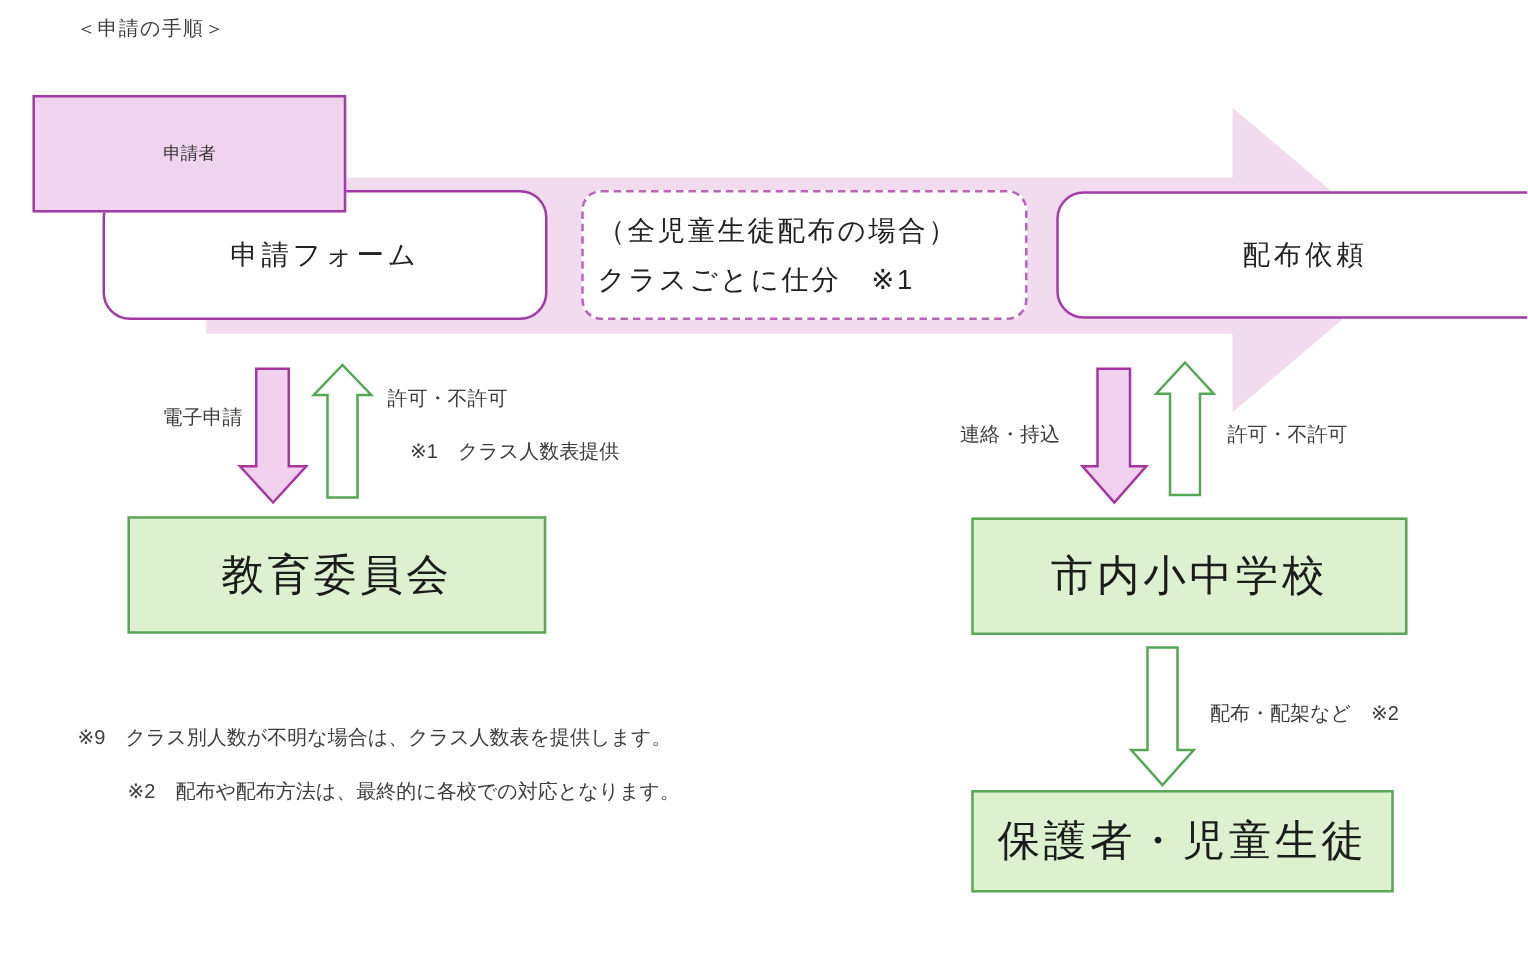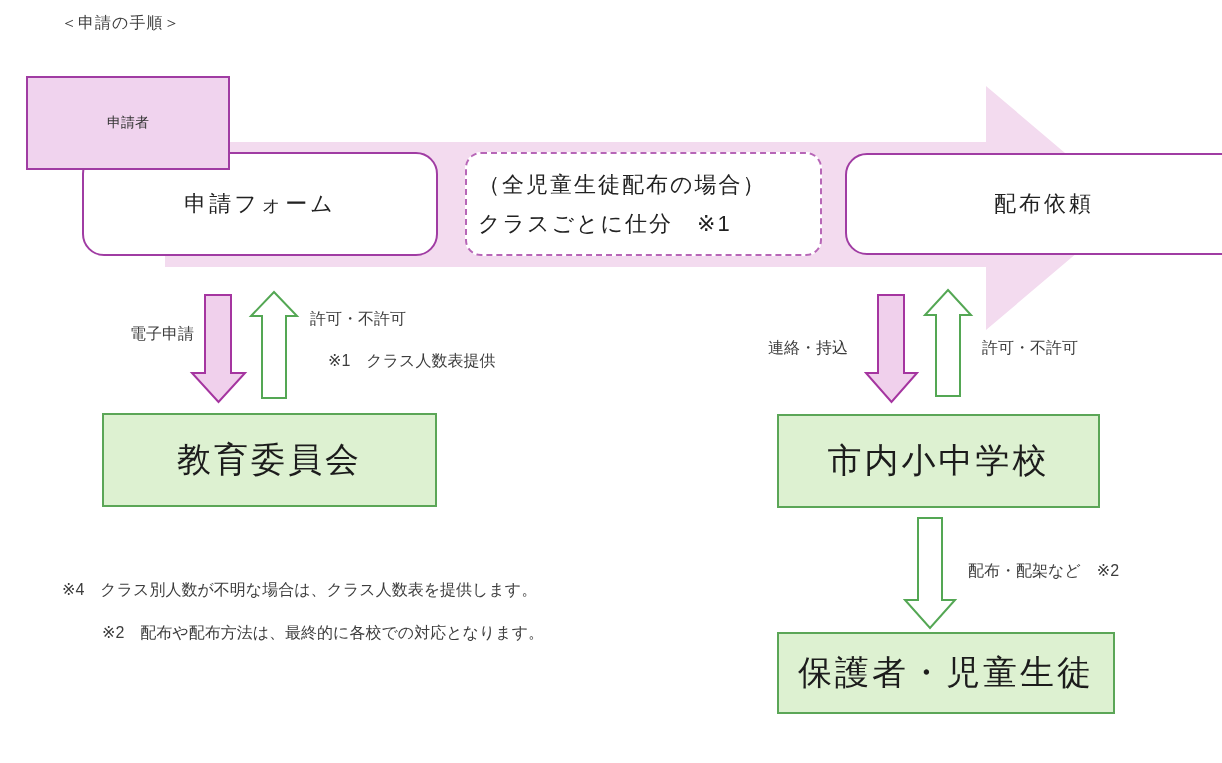--- a/index.html
+++ b/index.html
@@ -21,34 +21,34 @@
     font-family:"Liberation Sans","DejaVu Sans",sans-serif;
     color:var(--text-dark);overflow:hidden;
   }
   .abs{position:absolute;}
   #page-title{left:61px;top:13px;font-size:16px;letter-spacing:1px;color:var(--text-dark);}
   #arrow-layer{position:absolute;left:0;top:0;width:1222px;height:763px;}
   .band{fill:var(--band-pink);stroke:none;}
   .pink-arrow{fill:var(--arrow-pink-fill);stroke:var(--arrow-pink-stroke);stroke-width:2;}
   .green-arrow{fill:#ffffff;stroke:var(--green-stroke);stroke-width:2;}
   .box{position:absolute;display:flex;align-items:center;justify-content:center;box-sizing:border-box;white-space:nowrap;}
-  .applicant{left:26px;top:76px;width:204px;height:94px;background:var(--box-pink-fill);
+  .applicant{left:26px;top:76px;width:251px;height:94px;background:var(--box-pink-fill);
     border:2px solid var(--purple-border);font-size:14px;color:#333;}
   .white-box{background:#ffffff;border:2px solid var(--purple-border);border-radius:22px;
     font-size:22px;letter-spacing:3px;color:var(--text-black);}
   .form-box{left:82px;top:152px;width:356px;height:104px;}
   .request-box{left:845px;top:153px;width:398px;height:102px;}
   .sort-box{left:465px;top:152px;width:357px;height:104px;background:#ffffff;
     border:2px dashed var(--dashed-border);border-radius:16px;
     display:flex;flex-direction:column;justify-content:center;align-items:flex-start;
     gap:9px;padding-left:11px;font-size:22px;letter-spacing:2px;color:var(--text-black);}
   .green-box{background:var(--green-fill);border:2px solid var(--green-border);
     font-size:34px;letter-spacing:3px;color:#1c1c1c;}
   .edu-box{left:102px;top:413px;width:335px;height:94px;}
-  .school-box{left:777px;top:414px;width:323px;height:94px;}
+  .school-box{left:777px;top:414px;width:349px;height:94px;}
   .parents-box{left:777px;top:632px;width:338px;height:82px;}
   .lbl{position:absolute;font-size:16px;color:var(--text-dark);white-space:nowrap;}
 </style>
 </head>
 <body>
 
 <div id="canvas">
 
   <div id="page-title" class="abs">＜申請の手順＞</div>
 
@@ -92,16 +92,16 @@
   <div class="box green-box school-box">
     <span>市内小中学校</span>
   </div>
 
   <div class="lbl" style="left:968px;top:561px;">配布・配架など　※2</div>
 
   <div class="box green-box parents-box">
     <span>保護者・児童生徒</span>
   </div>
 
-  <div class="lbl" style="left:62px;top:580px;">※4　クラス別人数が不明な場合は、クラス人数表を提供します。</div>
+  <div class="lbl" style="left:62px;top:580px;">※9　クラス別人数が不明な場合は、クラス人数表を提供します。</div>
   <div class="lbl" style="left:62px;top:623px;margin-left:40px;">※2　配布や配布方法は、最終的に各校での対応となります。</div>
 
 </div>
 
 </body></html>

